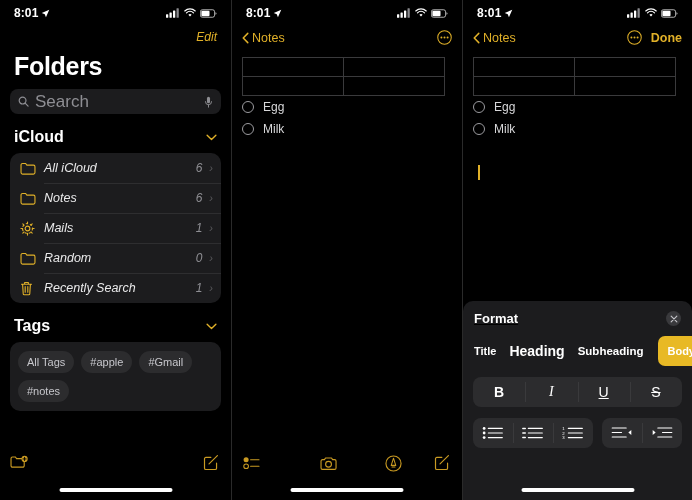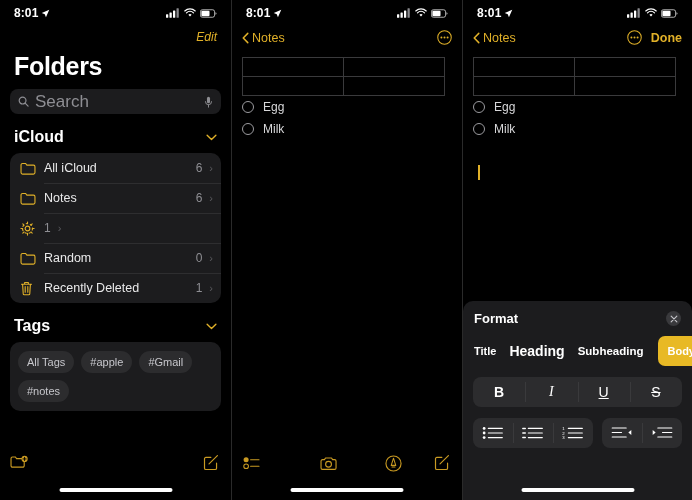--- a/index.html
+++ b/index.html
@@ -35,21 +35,21 @@
     margin: 2px 10px 0 10px; height: 25px; background:#1c1c1e; border-radius:8px;
     display:flex; align-items:center; padding: 0 8px; gap:6px;
   }
   .search-ph { color:#8e8e93; font-size:17px; flex:1; }
   .section-head {
     display:flex; align-items:center; justify-content:space-between;
     padding: 14px 14px 7px 14px;
   }
   .section-title { color:#fff; font-size:16px; font-weight:700; }
   .card { margin: 0 10px; background:#1c1c1e; border-radius:10px; overflow:hidden; }
-  .frow { display:flex; align-items:center; height:30px; padding-left:10px; position:relative; }
+  .frow { display:flex; align-items:center; height:30px; padding-left:10px; position:relative;font-style:italic; }
   .frow + .frow::before {
     content:""; position:absolute; top:0; left:34px; right:0; height:1px; background:#2e2e30;
   }
   .frow .ic { width:24px; display:flex; align-items:center; }
   .frow .lbl { color:#e9e9ea; font-size:12.5px; flex:1; }
   .frow .cnt { color:#8e8e93; font-size:12px; margin-right:7px; }
   .chev { color:#5a5a5e; font-size:11px; margin-right:8px; }
   .tagcard { margin:0 10px; background:#1c1c1e; border-radius:10px; padding:9px 8px; display:flex; flex-wrap:wrap; gap:7px; }
   .tag { background:#2c2c2e; color:#c7c7cc; font-size:11px; border-radius:13px; padding:5px 9px; }
   .toolbar { position:absolute; left:0; right:0; bottom:22px; height:30px; display:flex; align-items:center; }
@@ -70,21 +70,21 @@
   .check-item { display:flex; align-items:center; gap:9px; height:22px; }
   .circle { width:12px; height:12px; border:1.3px solid #9b9b9f; border-radius:50%; }
   .check-lbl { color:#d8d8da; font-size:12px; }
   .caret { width:1.6px; height:15px; background:#e0b028; margin-left:5px; margin-top:25px; }
 
   
   .format-panel {
     position:absolute; left:0; right:0; bottom:0; top:301px;
     background:#1c1c1e; border-top-left-radius:10px; border-top-right-radius:10px;
   }
-  .fmt-head { display:flex; align-items:flex-end; justify-content:space-between; padding:10px 11px 0 11px; }
+  .fmt-head { display:flex; align-items:flex-end; justify-content:space-between; padding:10px 11px 0 11px;text-decoration:underline; }
   .fmt-title { color:#fff; font-size:13px; font-weight:600; }
   .close-btn { width:15px; height:15px; border-radius:50%; background:#39393c; display:flex; align-items:center; justify-content:center; }
   .styles-row { display:flex; align-items:center; margin-top:10px; padding-left:11px; gap:13px; }
   .style-item { color:#fff; font-weight:700; white-space:nowrap; }
   .st-title { font-size:11px; }
   .st-heading { font-size:14px; }
   .st-sub { font-size:11.5px; }
   .st-body {
     font-size:11px; background:#e8b925; color:#fff; font-weight:600;
     border-radius:7px; padding:9px 9px; margin-left:2px;
@@ -177,40 +177,41 @@
         <span class="chev">›</span>
       </div>
       <div class="frow">
         <span class="ic">
             <svg width="15" height="15" viewBox="0 0 16 16">
               <circle cx="8" cy="8" r="2.5" stroke="#e0b028" stroke-width="1.2" fill="none"></circle>
               <path d="M8 1v1.8M8 13.2V15M1 8h1.8M13.2 8H15M3 3l1.3 1.3M11.7 11.7 13 13M13 3l-1.3 1.3M4.3 11.7 3 13" stroke="#e0b028" stroke-width="1.2" stroke-linecap="round"></path>
               <circle cx="8" cy="8" r="5.3" stroke="#e0b028" stroke-width="1.2" fill="none" stroke-dasharray="2.3 2.2"></circle>
             </svg>
           </span>
+        <span class="lbl">Mails</span>
         <span class="cnt">1</span>
         <span class="chev">›</span>
       </div>
       <div class="frow">
         <span class="ic">
             <svg width="16" height="13" viewBox="0 0 17 14">
               <path d="M1 3.2a1.6 1.6 0 0 1 1.6-1.6h3.3l1.4 1.8h7.1A1.6 1.6 0 0 1 16 5v6.4A1.6 1.6 0 0 1 14.4 13H2.6A1.6 1.6 0 0 1 1 11.4z" stroke="#e0b028" stroke-width="1.2" fill="none"></path>
             </svg>
           </span>
         <span class="lbl">Random</span>
         <span class="cnt">0</span>
         <span class="chev">›</span>
       </div>
       <div class="frow">
         <span class="ic">
             <svg width="13" height="15" viewBox="0 0 14 16">
               <path d="M1.6 3.4h10.8M5 3.4V1.6h4v1.8M2.8 3.4l.7 10.4a1 1 0 0 0 1 .9h5a1 1 0 0 0 1-.9l.7-10.4M5.6 6v6M8.4 6v6" stroke="#e0b028" stroke-width="1.2" fill="none" stroke-linecap="round" stroke-linejoin="round"></path>
             </svg>
           </span>
-        <span class="lbl">Recently Deleted</span>
+        <span class="lbl">Recently Search</span>
         <span class="cnt">1</span>
         <span class="chev">›</span>
       </div>
     </div>
 
     <div class="section-head">
       <span class="section-title">Tags</span>
       <svg width="11" height="7" viewBox="0 0 12 8">
           <path d="M1 1.5 6 6.2 11 1.5" stroke="#e0b028" stroke-width="1.6" fill="none" stroke-linecap="round" stroke-linejoin="round"></path>
         </svg>

